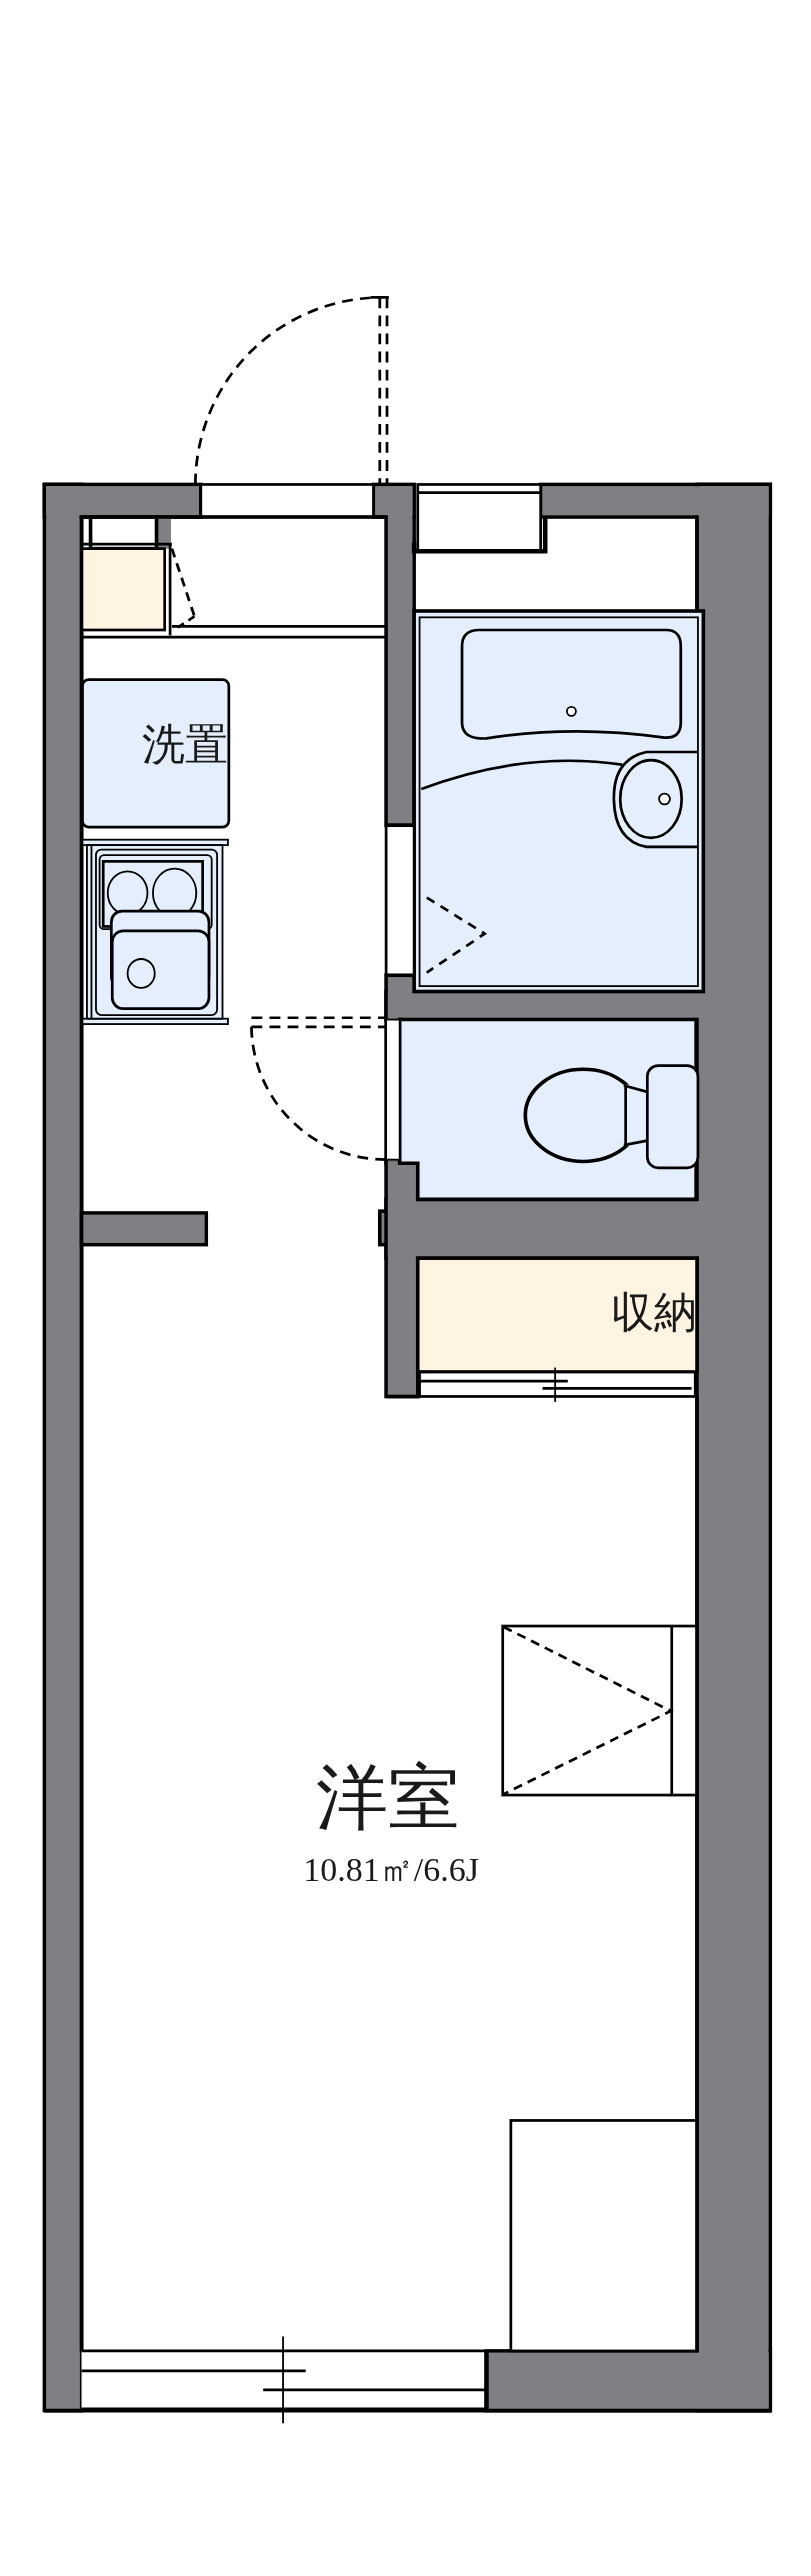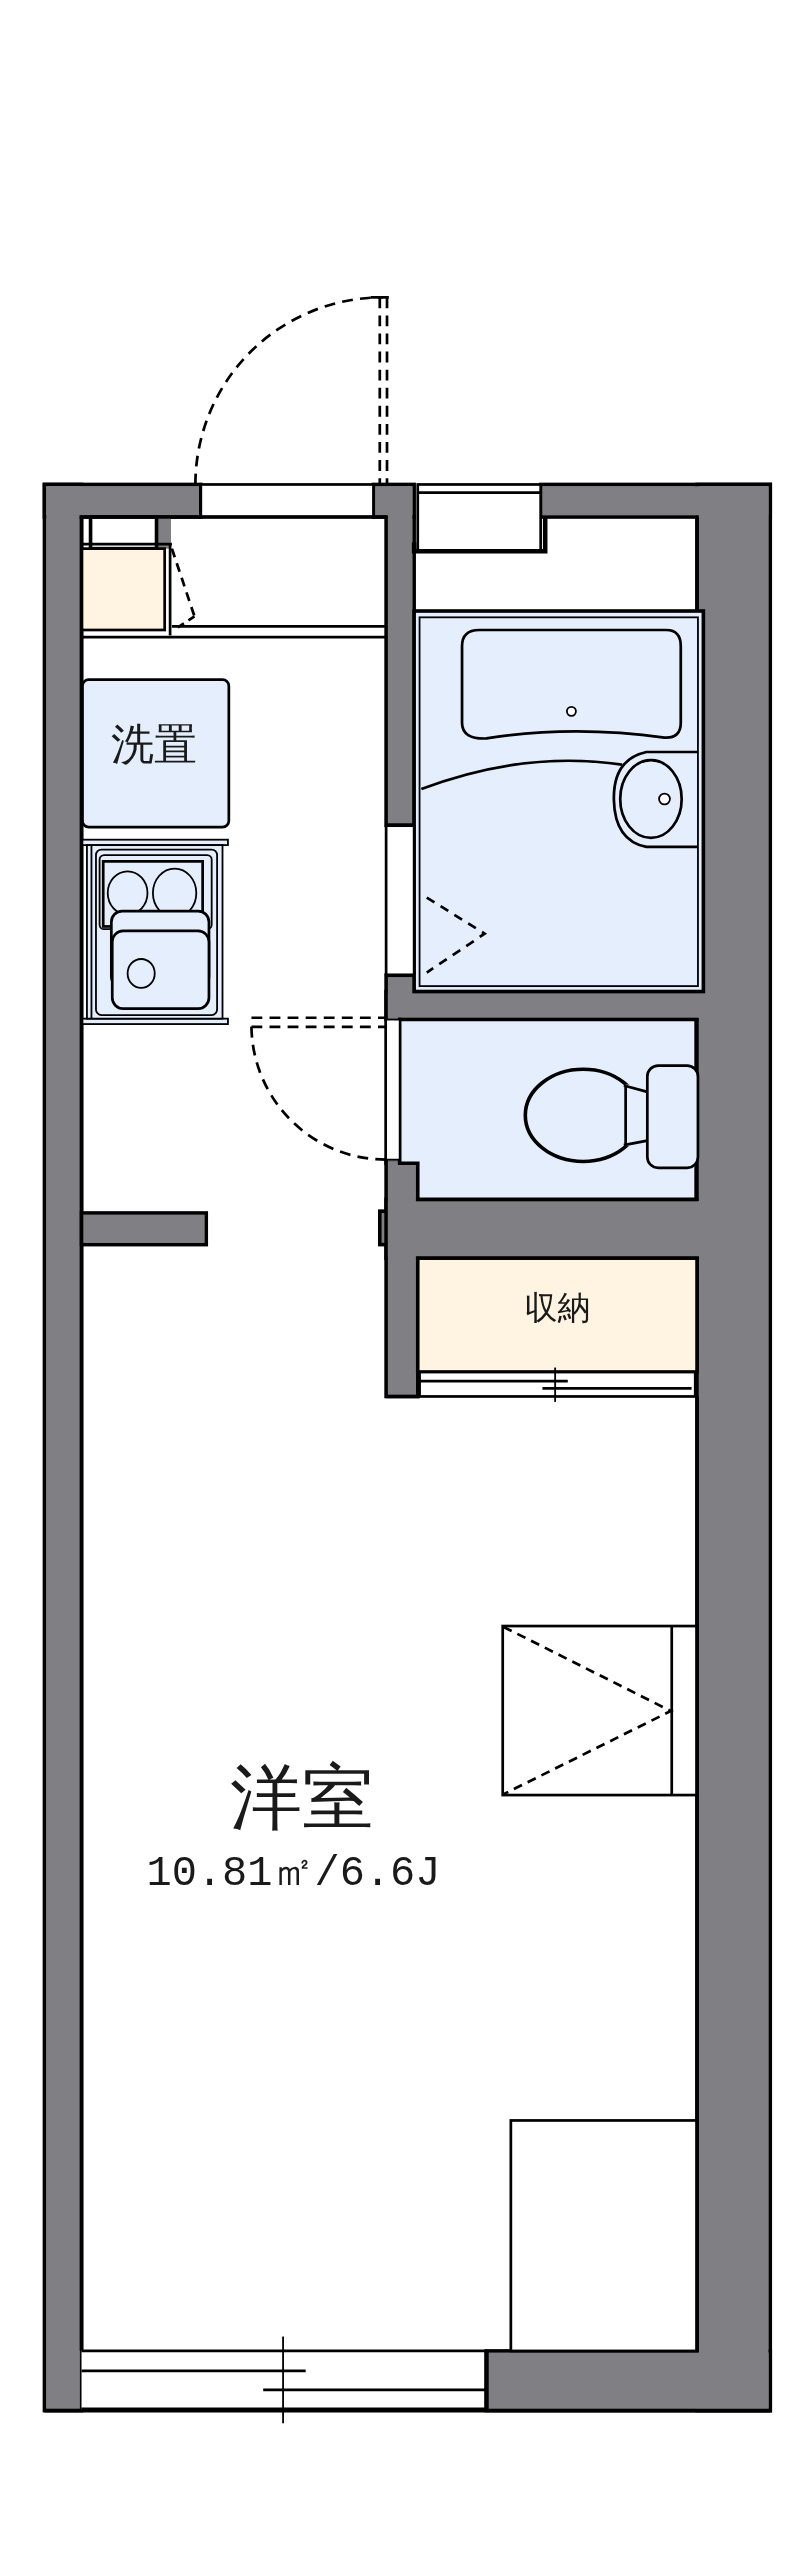--- a/index.html
+++ b/index.html
@@ -1,22 +1,22 @@
 <!DOCTYPE html>
 <html style="font-size:14.5px"><head>
 <meta charset="utf-8">
 <style>
   html, body { margin: 0; padding: 0; background: #ffffff; }
   body { width: 812px; height: 2576px; position: relative; overflow: hidden; font-family: "DejaVu Sans", "Liberation Sans", sans-serif; }
   #plan { position: absolute; left: 0; top: 0; width: 812px; height: 2576px; }
-  .lbl { position: absolute; color: #1a1a1a; white-space: nowrap; text-align: center; line-height: 1; }
+  .lbl { position: absolute; color: #1a1a1a; white-space: nowrap; text-align: right; line-height: 1; }
   .lbl-wash { left: 80px; top: 723px; width: 148px; font-size: 43px; }
-  .lbl-storage { left: 418px; top: 1291px; width: 279px; font-size: 33px; }
+  .lbl-storage { left: 418px; top: 1291px; width: 279px; font-size: 43px; }
   .lbl-room { left: 144px; top: 1761px; width: 316px; font-size: 72px; }
-  .lbl-area { left: 108px; top: 1853px; width: 371px; font-size: 42px; font-family: Liberation Mono, monospace; }
+  .lbl-area { left: 108px; top: 1853px; width: 371px; font-size: 34px; font-family: Liberation Serif, serif; }
 </style>
 </head>
 <body>
 
 <svg id="plan" viewBox="0 0 898 2850" xmlns="http://www.w3.org/2000/svg">
 
   <g fill="#807f84" stroke="#000" stroke-width="4">
 
     <rect x="49" y="536" width="41" height="2131"></rect>
 

